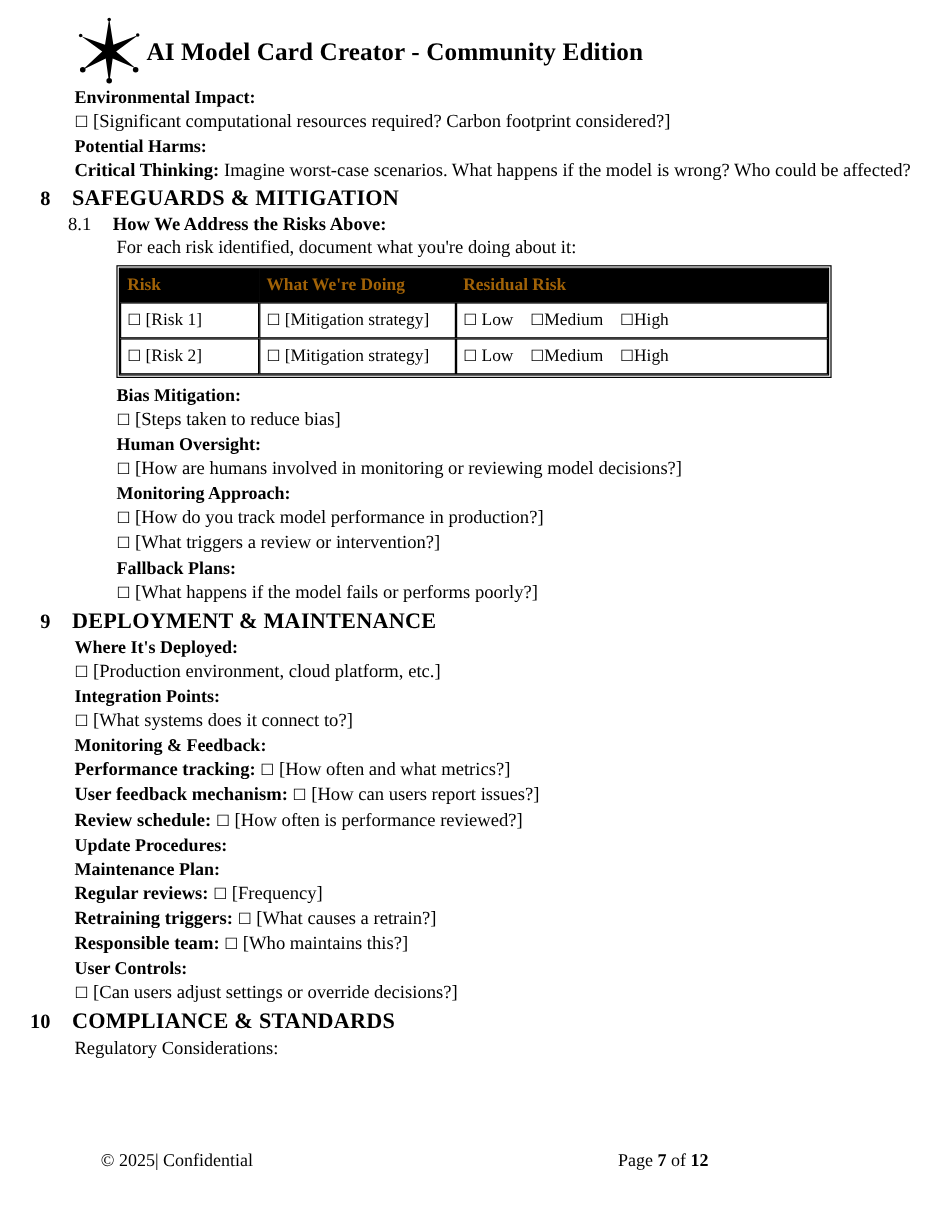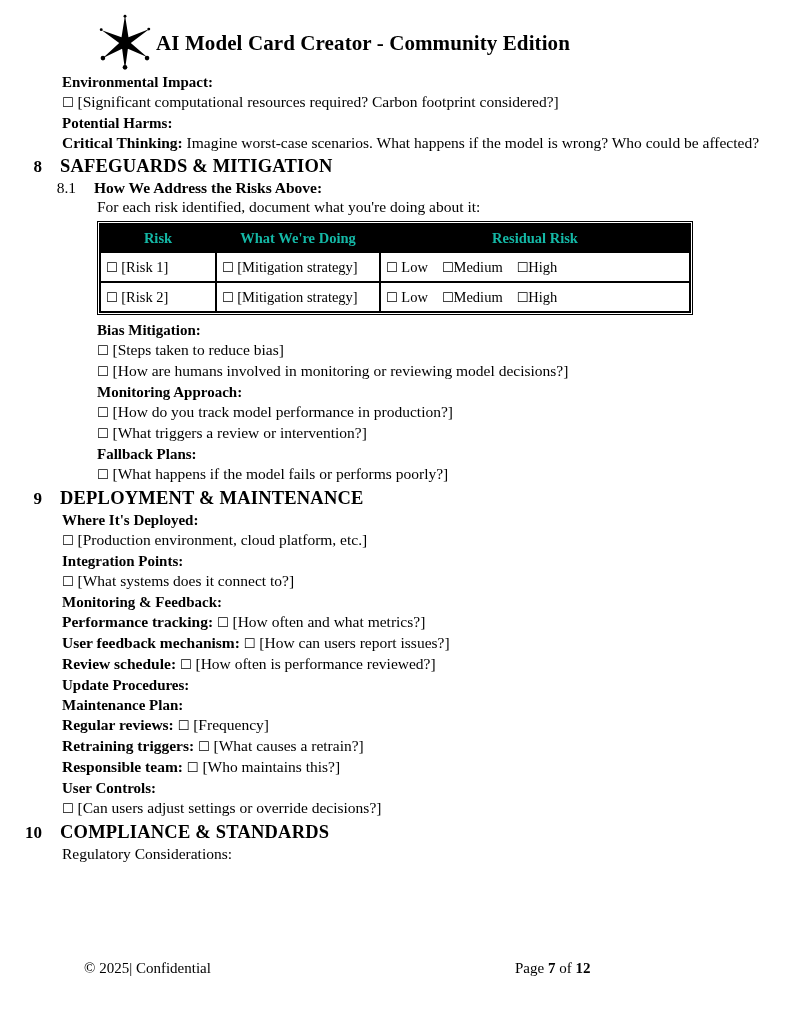--- a/index.html
+++ b/index.html
@@ -19,21 +19,21 @@
     position: relative;
     width: 790px;
     height: 1024px;
     box-sizing: border-box;
   }
 
   
   .header {
     display: flex;
     align-items: center;
-    padding: 14px 0 0 96px;
+    padding: 14px 0 0 62px;
     height: 72px;
     box-sizing: border-box;
   }
   .logo {
     width: 58px;
     height: 58px;
     flex: 0 0 58px;
     display: block;
   }
   .doc-title {
@@ -137,23 +137,23 @@
   table.risk td {
     border: 1px solid #000;
     padding: 2px 5px;
     font-size: 14.5px;
     line-height: 19px;
     vertical-align: middle;
     white-space: nowrap;
   }
   table.risk thead th {
     background: #000000;
-    color: #14b8a6;
-    font-weight: bold;
-    text-align: center;
+    color: #a16207;
+    font-weight: bold;
+    text-align: left;
     height: 22px;
     border-color: #000;
   }
   table.risk tbody td { height: 24px; }
   .col-risk   { width: 104px; }
   .col-doing  { width: 152px; }
   .col-resid  { width: auto; }
   .rr-opt { margin-right: 14px; white-space: nowrap; }
 
   
@@ -259,20 +259,21 @@
       </table>
     </div>
 
     <div style="padding-left:35px;">
       <div class="lbl">Bias Mitigation:</div>
       <div class="cb-line">
         <span class="cb">☐</span>
         <span>[Steps taken to reduce bias]</span>
       </div>
 
+      <div class="lbl">Human Oversight:</div>
       <div class="cb-line">
         <span class="cb">☐</span>
         <span>[How are humans involved in monitoring or reviewing model decisions?]</span>
       </div>
 
       <div class="lbl">Monitoring Approach:</div>
       <div class="cb-line">
         <span class="cb">☐</span>
         <span>[How do you track model performance in production?]</span>
       </div>

